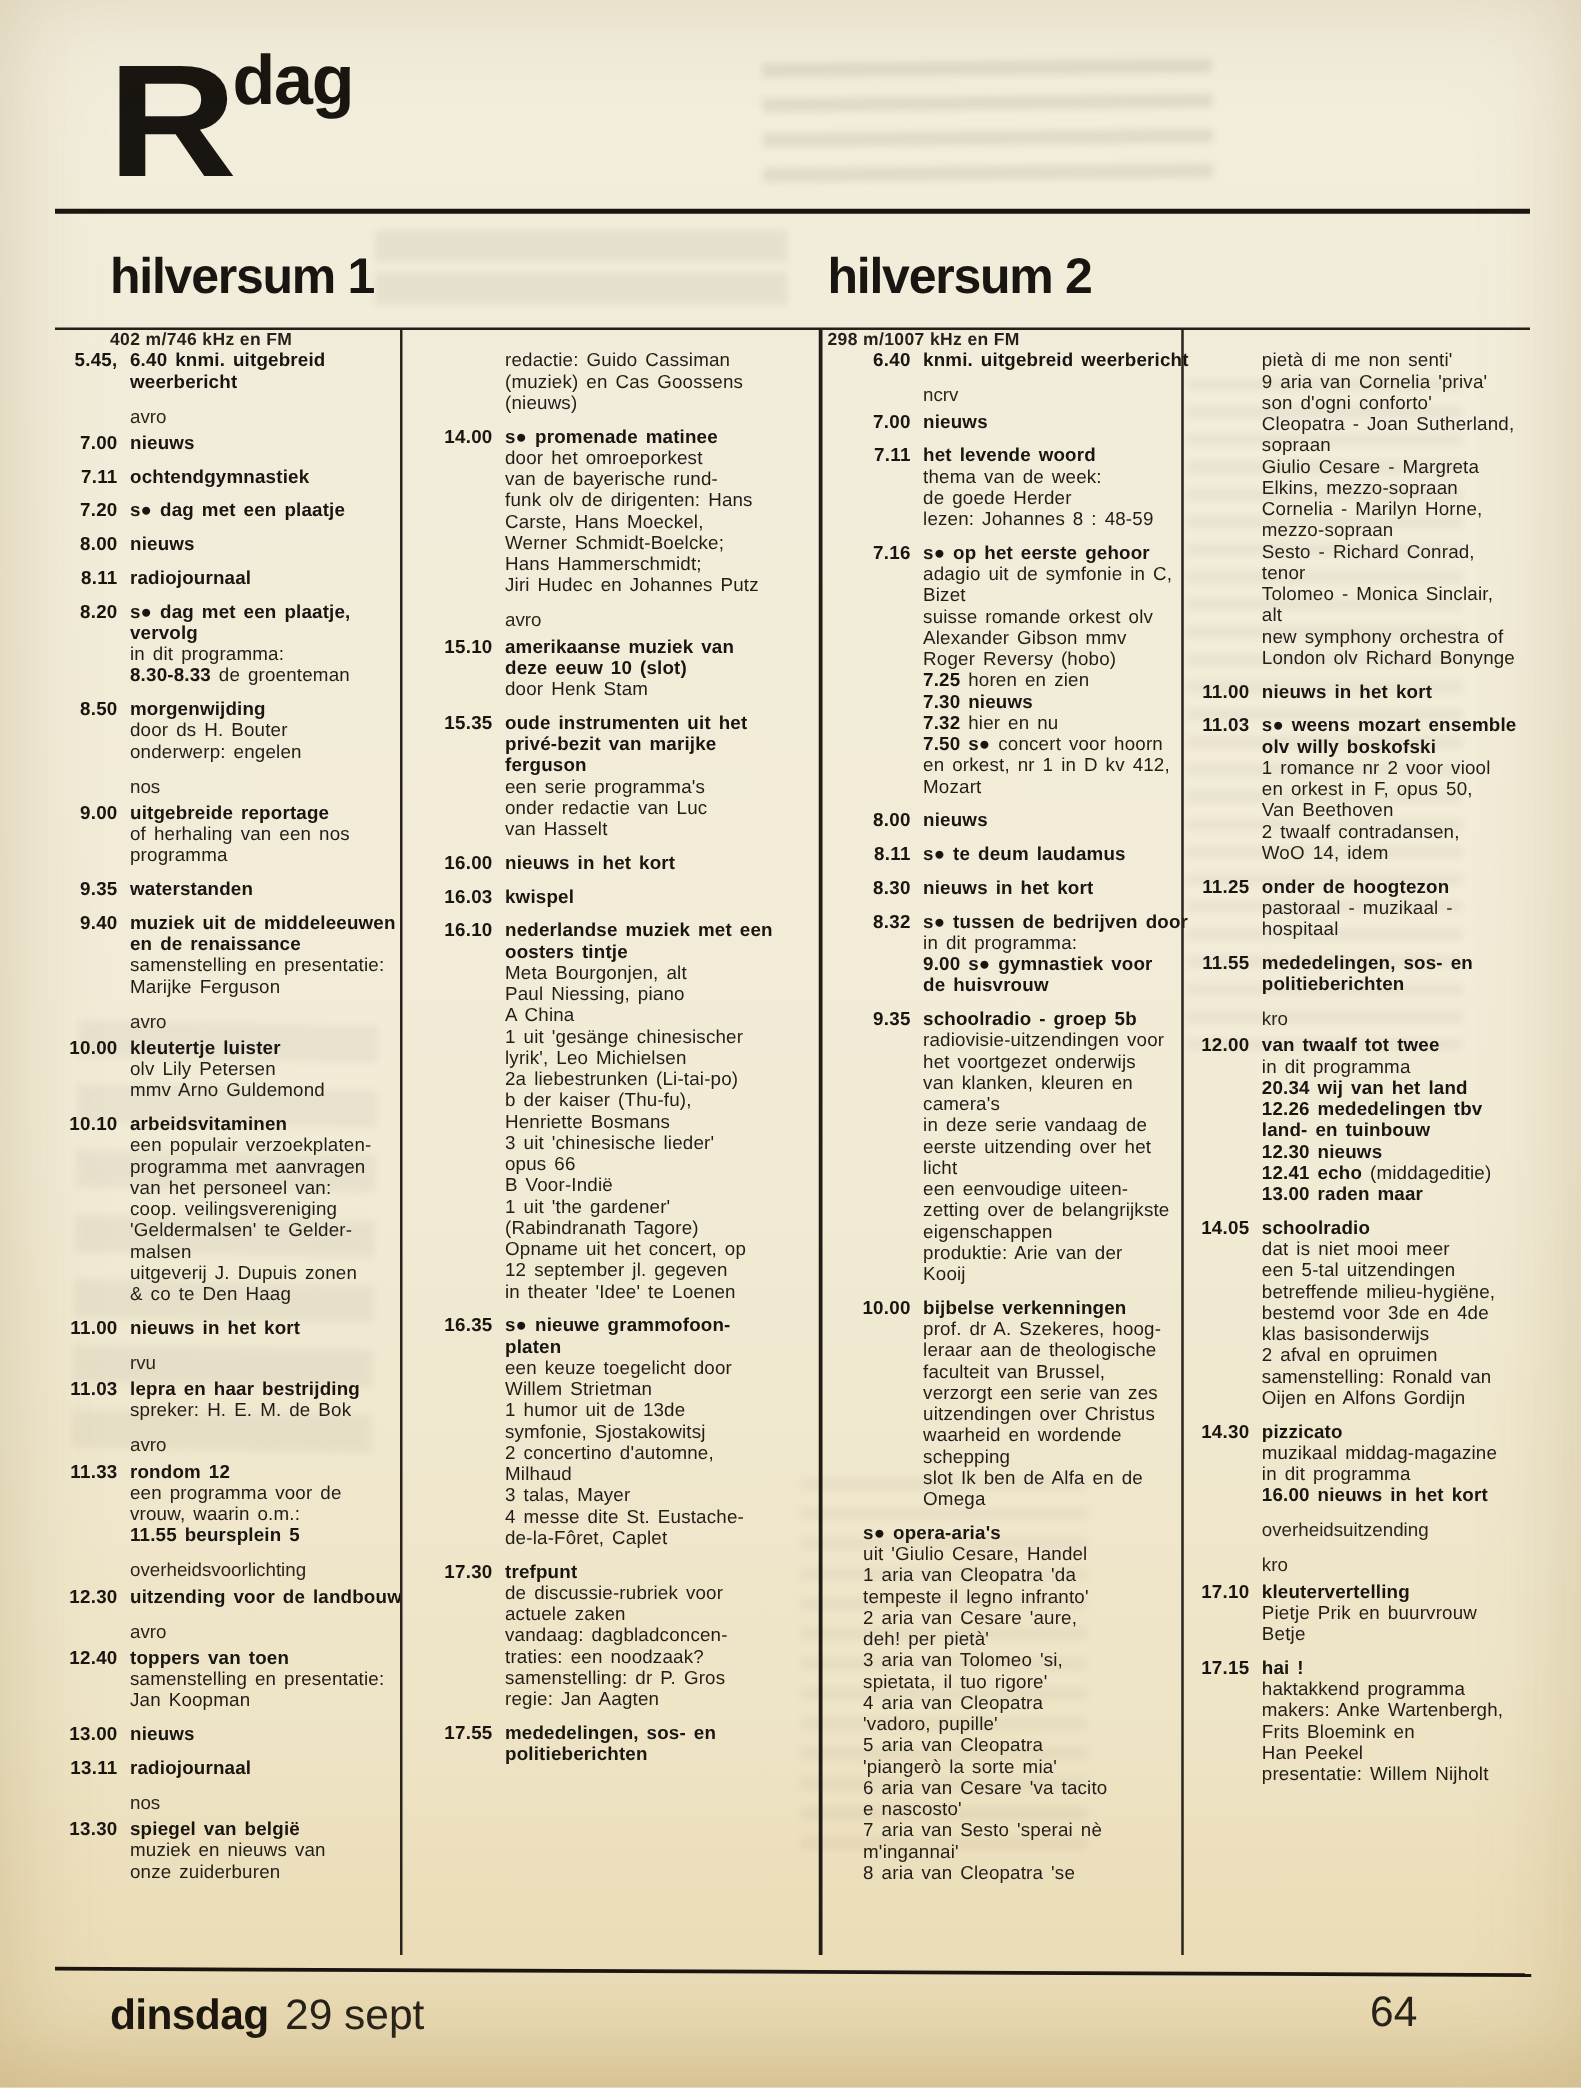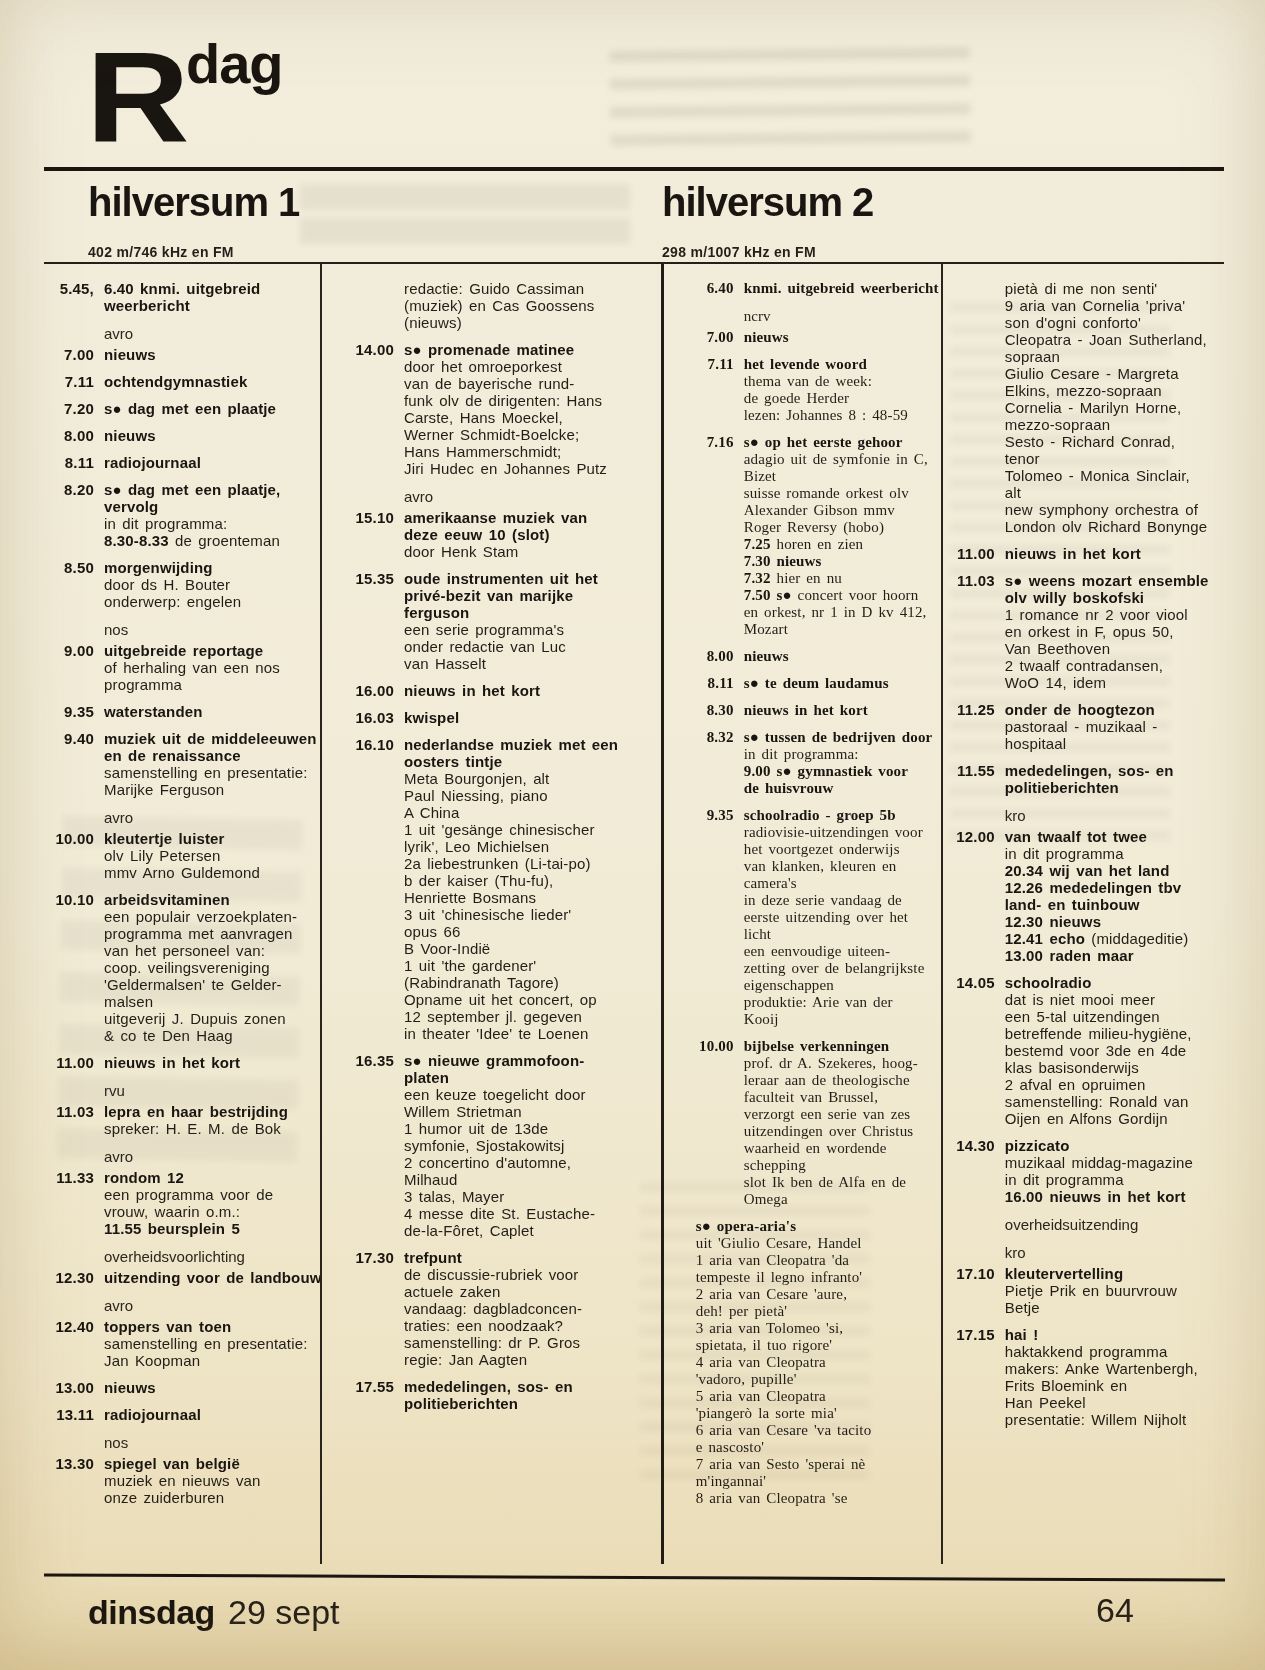--- a/index.html
+++ b/index.html
@@ -23,31 +23,31 @@
     font-size:128px;line-height:1;font-weight:900;
     letter-spacing:-4px;transform:scaleX(1.12);transform-origin:left;
     color:#191510;
   }
   .logo-dag{
     position:absolute;left:186px;top:36px;
     font-size:56px;line-height:1;font-weight:800;letter-spacing:-1px;
     color:#191510;
   }
   .rule-top{position:absolute;left:44px;width:1180px;top:167px;height:4px;background:#1a1510;}
-  .ch{position:absolute;top:180px;}
+  .ch{position:absolute;top:199px;}
   .ch1{left:88px;} .ch2{left:662px;}
   .ch-name{font-size:40px;font-weight:800;letter-spacing:-1px;color:#191510;}
   .ch-freq{margin-top:19px;font-size:14px;font-weight:700;letter-spacing:.3px;color:#241f18;}
   .rule-thin{position:absolute;left:44px;width:1180px;top:262px;height:2px;background:#241f18;}
   
   .listing{position:absolute;left:44px;top:264px;width:1180px;height:1300px;display:flex;}
   .col{box-sizing:border-box;padding-top:16px;font-size:15px;line-height:17px;}
   .col-a{width:276px;padding-left:2px;}
   .col-b{width:353px;border-left:2px solid #2a241c;padding-left:24px;}
-  .col-c{width:290px;border-left:3px solid #211c15;padding-left:22px;font-family:Liberation Serif, serif;}
+  .col-c{width:290px;border-left:3px solid #211c15;padding-left:22px;}
   .col-d{width:294px;border-left:2px solid #2a241c;padding-left:4px;}
   .entry{display:flex;margin-top:10px;}
   .entry:first-child{margin-top:0;}
   .broadcaster + .entry{margin-top:2px;}
   .broadcaster{margin:11px 0 4px 58px;font-size:15px;color:#2b251d;}
   .col > .broadcaster:first-child{margin-top:0;}
   .time{flex:none;width:48px;text-align:right;font-weight:700;letter-spacing:.2px;color:#191510;}
   .body{margin-left:10px;word-spacing:2px;letter-spacing:.15px;color:#221d16;}
   .line{white-space:nowrap;}
   .line .b{font-weight:700;color:#191510;}

